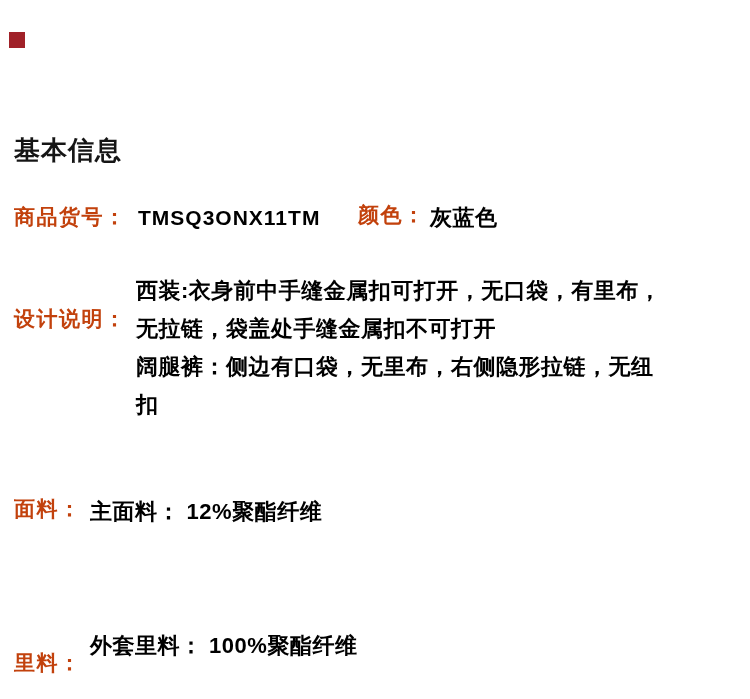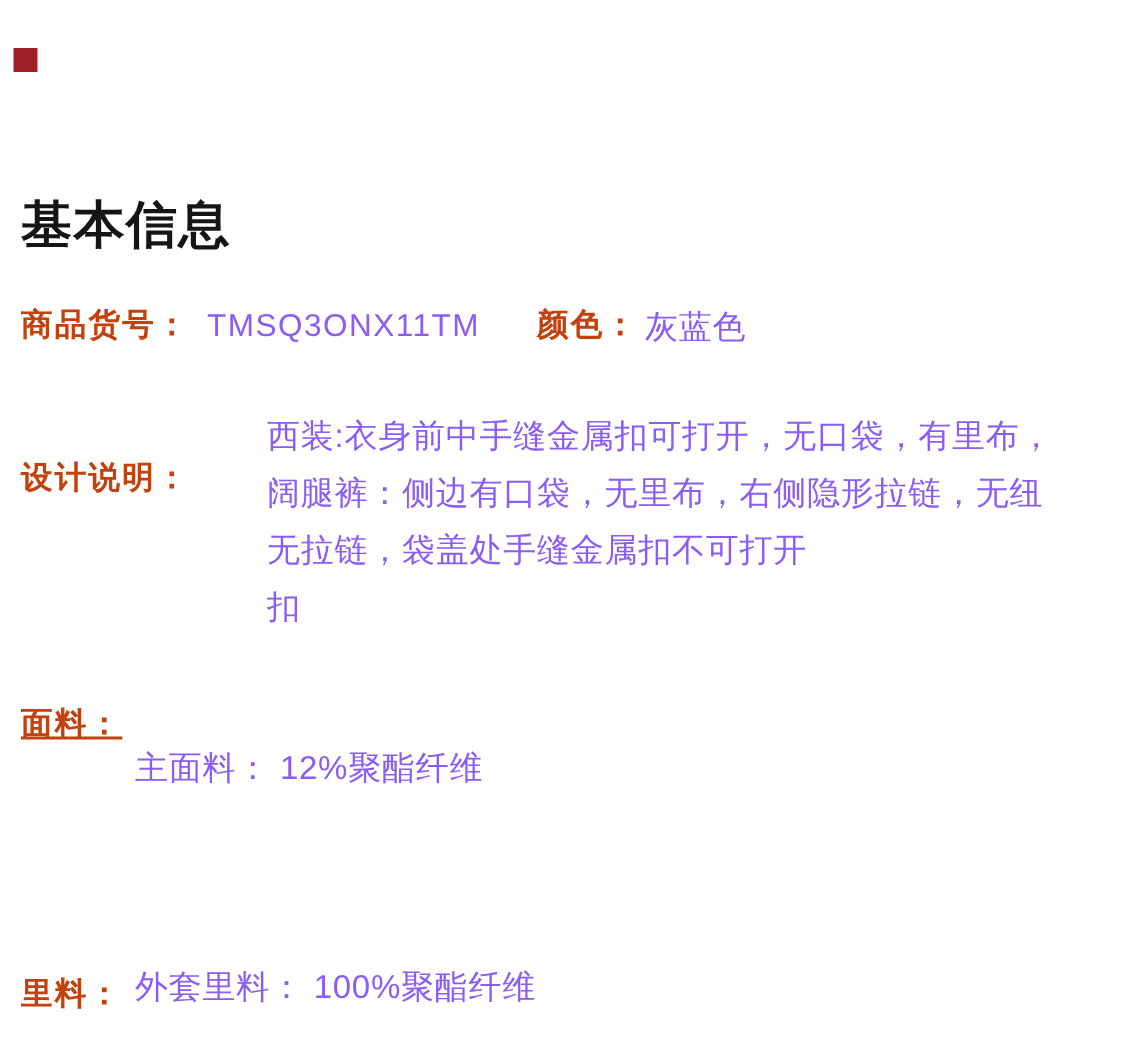--- a/index.html
+++ b/index.html
@@ -21,86 +21,86 @@
     left: 9px;
     top: 32px;
     width: 16px;
     height: 16px;
     background: #a02128;
   }
 
   .heading {
     left: 14px;
     top: 134px;
-    font-size: 34px;
+    font-size: 26px;
     font-weight: 700;
     letter-spacing: 1px;
     color: #151515;
     line-height: 32px;
     white-space: nowrap;
   }
 
   .label {
     font-size: 21px;
     font-weight: 700;
     letter-spacing: 1.5px;
     color: #c2410c;
     line-height: 30px;
     white-space: nowrap;
   }
 
   .content {
     font-size: 22px;
-    font-weight: 400;
-    color: #8b5cf6;
+    font-weight: 700;
+    color: #000000;
     letter-spacing: 0.5px;
     line-height: 30px;
     white-space: nowrap;
   }
 
   .sku-label   { left: 14px;  top: 202px; }
   .sku-value   { left: 138px; top: 203px; font-size: 21px; letter-spacing: 1px; }
-  .color-label { left: 358px; top: 202px; }
+  .color-label { left: 358px; top: 202px; font-family: Liberation Mono, monospace; }
   .color-value { left: 430px; top: 203px; }
 
   .design-label { left: 14px; top: 272px; margin-top: 32px; }
   .design-content {
     left: 136px;
     top: 272px;
     width: 575px;
   }
-  .design-content .line { line-height: 38px; margin-left: 42px; }
+  .design-content .line { line-height: 38px; }
 
-  .fabric-label { left: 14px; top: 468px; text-decoration: underline; }
+  .fabric-label { left: 14px; top: 494px; }
   .fabric-content { left: 90px; top: 493px; }
   .fabric-content .line { line-height: 38px; }
 
   .lining-label { left: 14px; top: 636px; margin-top: 12px; }
-  .lining-content { left: 90px; top: 627px; margin-top: 12px; }
+  .lining-content { left: 90px; top: 627px; }
   .lining-content .line { line-height: 38px; }
 </style>
 </head>
 <body>
 
 <div class="canvas">
 
   <div class="abs red-marker"></div>
 
   <div class="abs heading">基本信息</div>
 
   <div class="abs label sku-label">商品货号：</div>
   <div class="abs content sku-value">TMSQ3ONX11TM</div>
   <div class="abs label color-label">颜色：</div>
   <div class="abs content color-value">灰蓝色</div>
 
   <div class="abs label design-label">设计说明：</div>
   <div class="abs content design-content">
     <div class="line">西装:衣身前中手缝金属扣可打开，无口袋，有里布，</div>
+    <div class="line">无拉链，袋盖处手缝金属扣不可打开</div>
     <div class="line">阔腿裤：侧边有口袋，无里布，右侧隐形拉链，无纽</div>
-    <div class="line">无拉链，袋盖处手缝金属扣不可打开</div>
     <div class="line">扣</div>
   </div>
 
   <div class="abs label fabric-label">面料：</div>
   <div class="abs content fabric-content">
     <div class="line">主面料： 12%聚酯纤维</div>
   </div>
 
   <div class="abs label lining-label">里料：</div>
   <div class="abs content lining-content">

